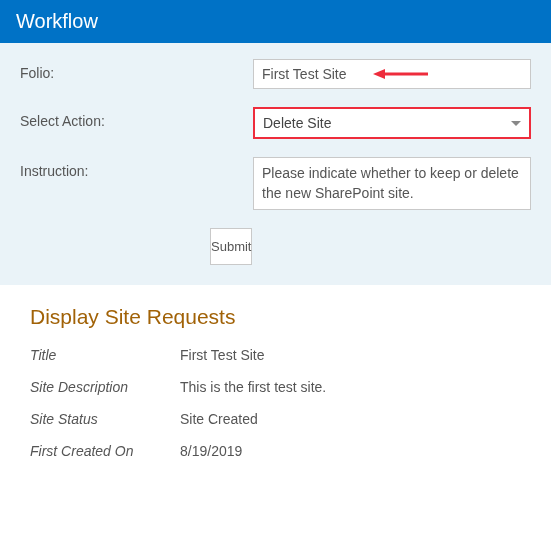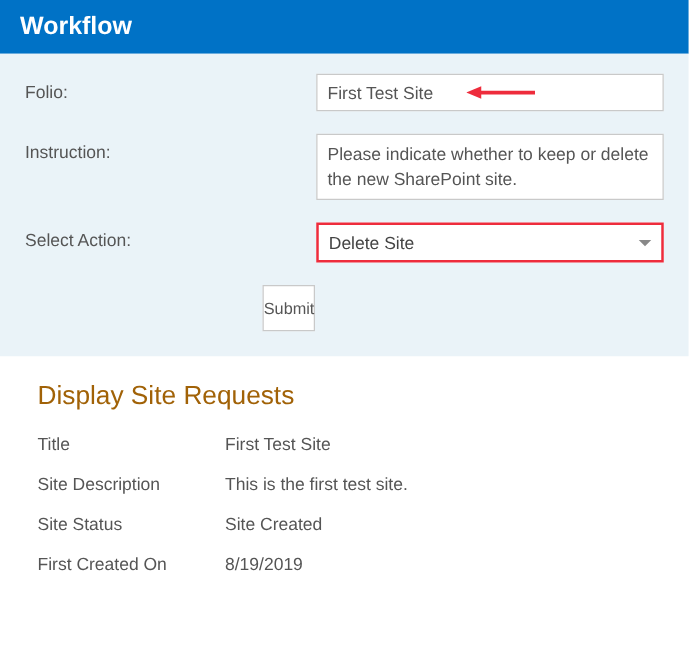--- a/index.html
+++ b/index.html
@@ -12,21 +12,21 @@
       font-size: 14px;
       color: #444;
       background: #fff;
       width: 551px;
     }
     .header {
       background: #0072c6;
       color: #fff;
       padding: 10px 16px;
       font-size: 20px;
-      font-weight: 700;
+      font-weight: 400;
     }
     .workflow-section {
       background: #eaf3f8;
       padding: 16px 20px 20px 20px;
     }
     .row {
       display: flex;
       align-items: flex-start;
       margin-bottom: 18px;
       gap: 43px;
@@ -115,20 +115,21 @@
     }
     .disp-row {
       display: flex;
       margin-bottom: 16px;
       font-size: 14px;
       color: #555;
     }
     .disp-label {
       width: 150px;
       flex-shrink: 0;
+      font-style: italic;
     }
     .disp-val {
       flex: 1;
     }
   </style>
 </head>
 <body>
 
 <div class="header">
   <span>Workflow</span>
@@ -144,33 +145,33 @@
         <svg width="55" height="12" viewBox="0 0 55 12">
           <line x1="10" y1="6" x2="55" y2="6" stroke="#ee2c3c" stroke-width="3"></line>
           <polygon points="0,6 12,1 12,11" fill="#ee2c3c"></polygon>
         </svg>
       </div>
     </div>
   </div>
 
 
   <div class="row">
-    <div class="label-col">Instruction:</div>
-    <div class="field-col">
-      <div class="instruction-box">Please indicate whether to keep or delete the new SharePoint site.</div>
-    </div>
-  </div>
-
-  <div class="row">
     <div class="label-col">Select Action:</div>
     <div class="field-col">
       <div class="select-wrap">
         <span class="sel-text">Delete Site</span>
         <span class="chev-down"></span>
       </div>
+    </div>
+  </div>
+
+  <div class="row">
+    <div class="label-col">Instruction:</div>
+    <div class="field-col">
+      <div class="instruction-box">Please indicate whether to keep or delete the new SharePoint site.</div>
     </div>
   </div>
 
   <button class="submit-btn">Submit</button>
 
 </div>
 
 <div class="display-section">
   <div class="display-heading">Display Site Requests</div>
 

